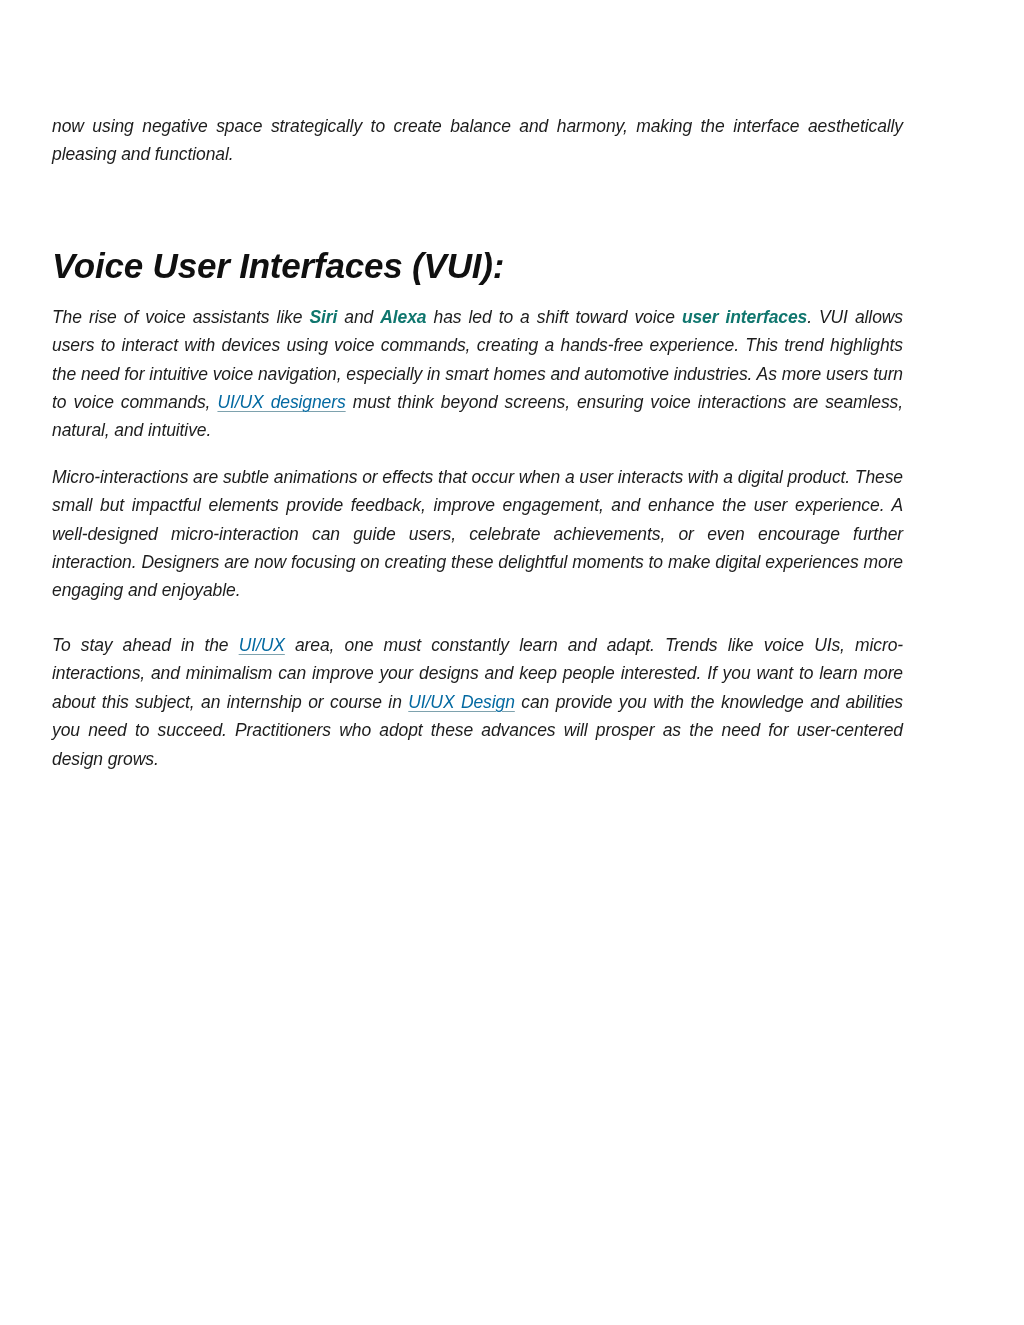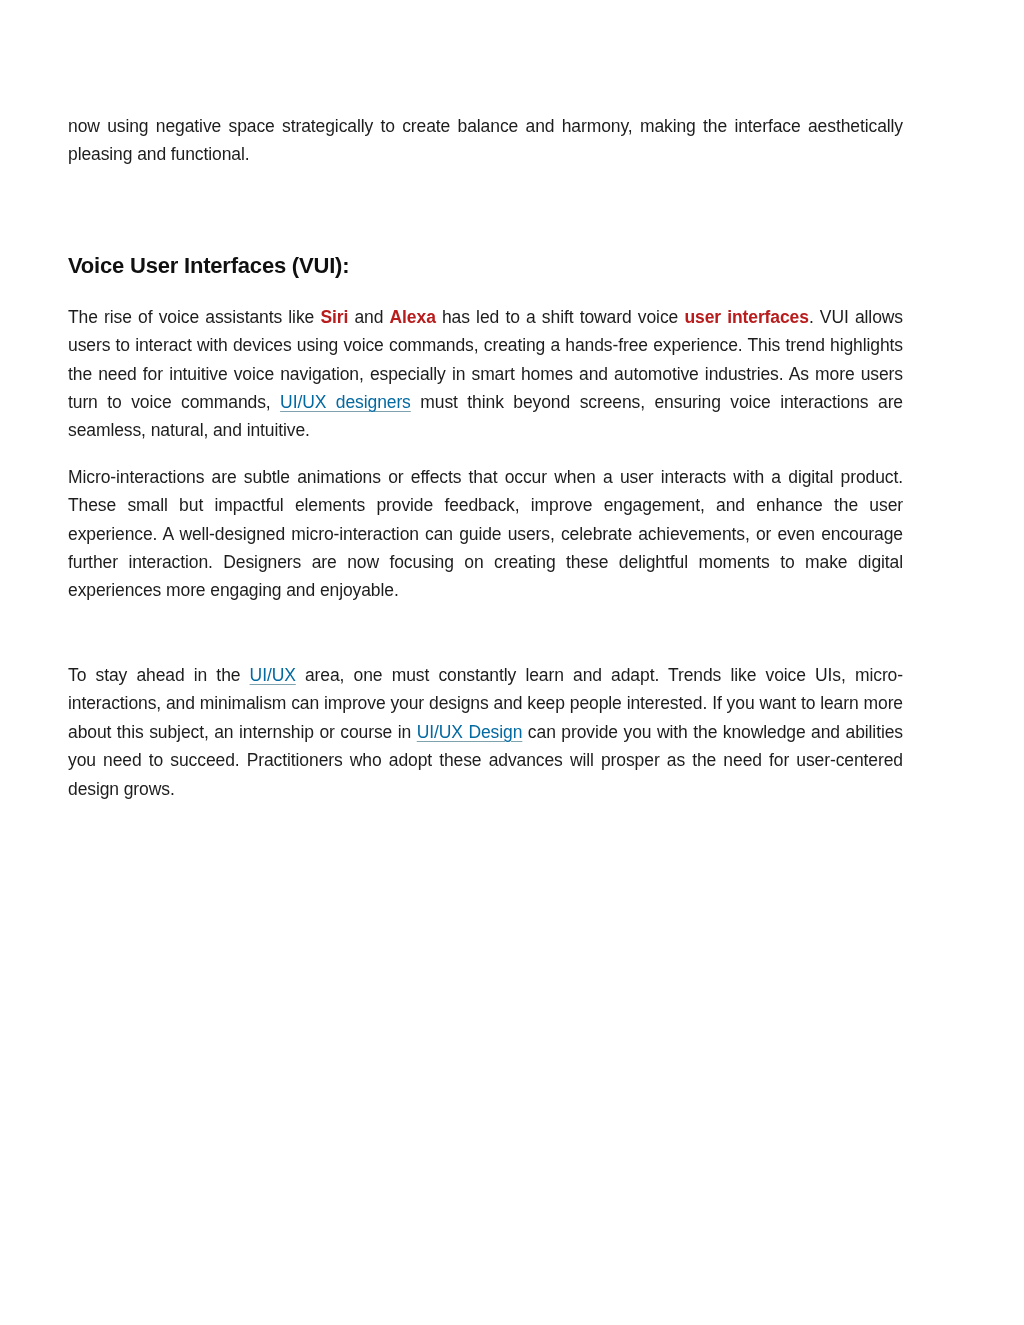--- a/index.html
+++ b/index.html
@@ -9,47 +9,48 @@
   }
   .page {
     position: relative;
     width: 1024px;
     height: 1325px;
     background: #ffffff;
     overflow: hidden;
     font-family: "Liberation Sans", sans-serif;
   }
   .doc {
-    padding: 112px 121px 0 68px;
+    padding: 112px 121px 0 52px;
+    font-style: italic;
   }
   .body-text {
     margin: 0;
     font-size: 17.5px;
     line-height: 28.4px;
     color: #1d1d1d;
     text-align: justify;
     letter-spacing: -0.1px;
   }
   .body-text strong {
     font-weight: 700;
-    color: #b91c1c;
+    color: #0f766e;
   }
   .section-heading {
     margin: 78px 0 18px 0;
-    font-size: 22px;
+    font-size: 35px;
     line-height: 38px;
     font-weight: 700;
     color: #101010;
     letter-spacing: -0.2px;
   }
   .para-after-heading {
     margin-top: 18px;
   }
   .closing {
-    margin-top: 56px;
+    margin-top: 26px;
   }
   a.doc-link {
     color: #0369a1;
     text-decoration: underline;
     text-decoration-thickness: 1px;
     text-underline-offset: 3px;
     text-decoration-color: #7ea2ae;
     cursor: pointer;
   }
 </style>

